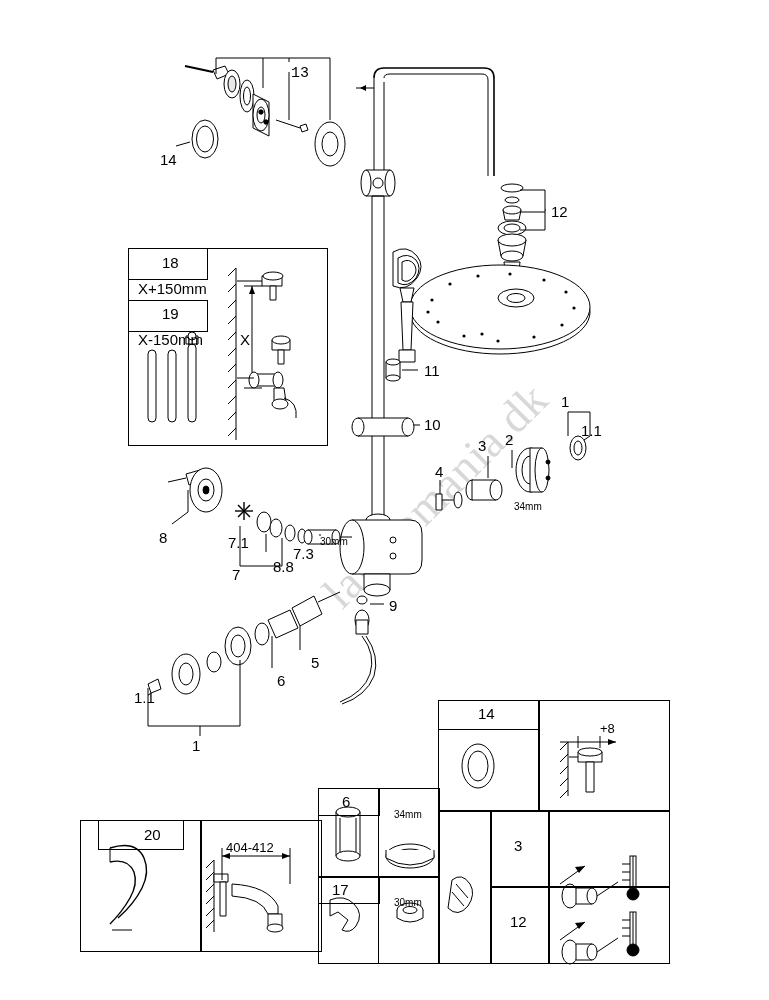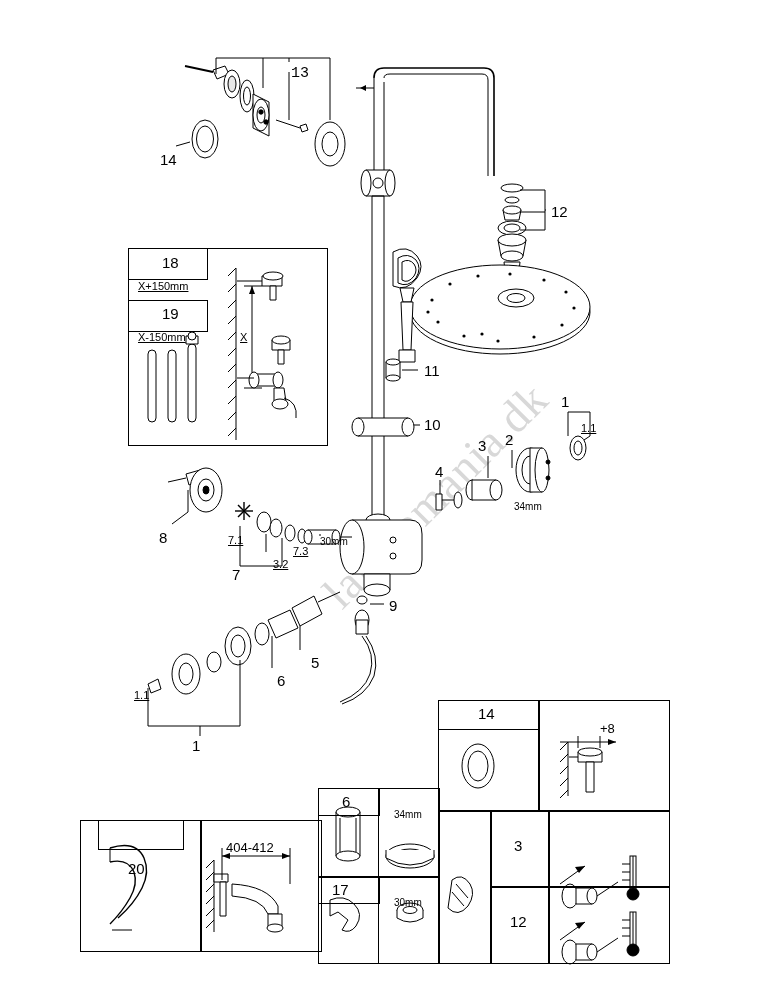--- a/index.html
+++ b/index.html
@@ -15,21 +15,21 @@
   svg.layer{position:absolute;left:0;top:0;width:769px;height:1000px;}
   .lbl{
     position:absolute;
     font-family:"Liberation Sans", sans-serif;
     color:#000;
     white-space:nowrap;
     line-height:1;
   }
   .lbl.big{font-size:15px;}
   .lbl.mid{font-size:13px;}
-  .lbl.sm{font-size:11px;text-decoration:underline;}
+  .lbl.sm{font-size:15px;}
   .lbl.xs{font-size:10px;}
   .wm{
     position:absolute;
     left:225px;top:350px;
     width:420px;height:290px;
     font-size:46px;
     color:#d8d8d8;
     font-family:"Liberation Serif", serif;
     transform:rotate(-45deg);
     transform-origin:center center;
@@ -431,38 +431,38 @@
   <div class="lbl mid" style="left:600px;top:722px;">+8</div>
 
   <div class="lbl big" style="left:514px;top:838px;">3</div>
   <div class="lbl big" style="left:510px;top:914px;">12</div>
 
   <div class="lbl big" style="left:342px;top:794px;">6</div>
   <div class="lbl xs" style="left:394px;top:810px;">34mm</div>
   <div class="lbl big" style="left:332px;top:882px;text-align:right;">17</div>
   <div class="lbl xs" style="left:394px;top:898px;">30mm</div>
 
-  <div class="lbl big" style="left:128px;top:827px;margin-top:34px;">20</div>
+  <div class="lbl big" style="left:144px;top:827px;">20</div>
   <div class="lbl mid" style="left:226px;top:841px;">404-412</div>
 
   <div class="lbl big" style="left:291px;top:66px;font-family:Liberation Mono, monospace;">13</div>
   <div class="lbl big" style="left:160px;top:152px;">14</div>
   <div class="lbl big" style="left:551px;top:204px;">12</div>
   <div class="lbl big" style="left:424px;top:363px;">11</div>
   <div class="lbl big" style="left:424px;top:417px;">10</div>
   <div class="lbl big" style="left:561px;top:394px;">1</div>
   <div class="lbl sm" style="left:581px;top:423px;">1.1</div>
   <div class="lbl big" style="left:505px;top:432px;">2</div>
   <div class="lbl big" style="left:478px;top:438px;">3</div>
   <div class="lbl xs" style="left:514px;top:502px;">34mm</div>
   <div class="lbl big" style="left:435px;top:464px;">4</div>
   <div class="lbl big" style="left:159px;top:530px;">8</div>
   <div class="lbl sm" style="left:228px;top:535px;">7.1</div>
   <div class="lbl sm" style="left:261px;top:546px;margin-left:32px;">7.3</div>
-  <div class="lbl sm" style="left:273px;top:559px;">3.2</div>
+  <div class="lbl sm" style="left:273px;top:559px;">8.8</div>
   <div class="lbl big" style="left:232px;top:567px;">7</div>
   <div class="lbl xs" style="left:320px;top:537px;">30mm</div>
   <div class="lbl big" style="left:389px;top:598px;">9</div>
   <div class="lbl big" style="left:311px;top:655px;">5</div>
   <div class="lbl big" style="left:277px;top:673px;">6</div>
   <div class="lbl sm" style="left:134px;top:690px;">1.1</div>
   <div class="lbl big" style="left:192px;top:738px;">1</div>
 
 </div>
 

